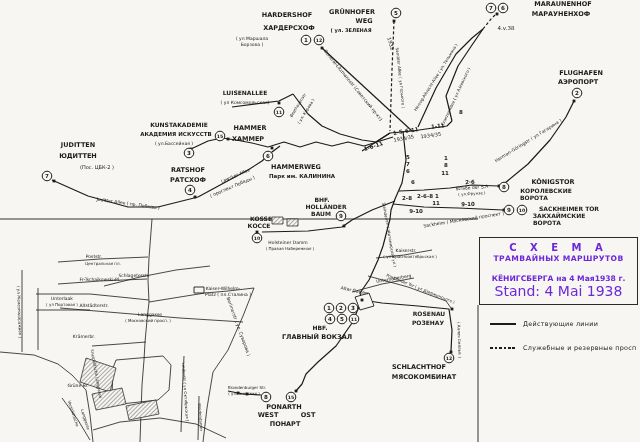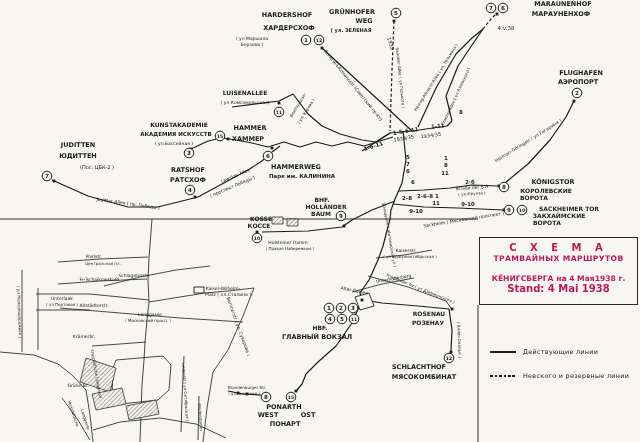--- a/index.html
+++ b/index.html
@@ -1,26 +1,26 @@
 <!DOCTYPE html>
 <html><head>
 <meta charset="utf-8">
 <style>
   html,body{margin:0;padding:0;background:#ddd;}
   .stage{position:relative;width:640px;height:442px;background:#f7f6f2;overflow:hidden;
          font-family:"DejaVu Sans","Liberation Sans",sans-serif;}
   #map-svg{position:absolute;left:0;top:0;}
   .title-box{position:absolute;left:479px;top:237px;width:159px;height:68px;
-             border:1.2px solid #2a2a2a;box-sizing:border-box;text-align:center;color:#be185d;}
+             border:1.2px solid #2a2a2a;box-sizing:border-box;text-align:center;color:#6d28d9;}
   .tb-l1{font-size:10px;font-weight:bold;letter-spacing:5px;margin-top:4px;}
   .tb-l2{font-size:7.6px;font-weight:bold;letter-spacing:.4px;margin-top:1px;}
   .tb-l3{font-size:7.6px;font-weight:bold;margin-top:11px;}
   .tb-l4{font-size:8.2px;font-weight:bold;margin-top:4px;}
-  .tb-l5{font-size:10px;font-weight:bold;}
-  .legend{position:absolute;left:490px;top:320px;width:148px;color:#1c1c1c;margin-top:28px;}
+  .tb-l5{font-size:14px;font-weight:normal;}
+  .legend{position:absolute;left:490px;top:320px;width:148px;color:#1c1c1c;}
   .legend-row{display:flex;align-items:center;margin-bottom:16px;}
   .legend-sample{width:26px;height:2px;margin-right:7px;flex:none;}
   .legend-sample.solid{background:#1c1c1c;height:1.4px;}
   .legend-sample.dashed{background:repeating-linear-gradient(90deg,#1c1c1c 0 2.5px,transparent 2.5px 4.5px);height:2px;}
   .legend-label{font-size:6.4px;letter-spacing:.3px;}
 </style>
 </head>
 <body>
 
 <div class="stage">
@@ -326,16 +326,16 @@
     <div class="tb-l5">Stand: 4 Mai 1938</div>
   </div>
 
   <div class="legend">
     <div class="legend-row">
       <span class="legend-sample solid"></span>
       <span class="legend-label">Действующие линии</span>
     </div>
     <div class="legend-row">
       <span class="legend-sample dashed"></span>
-      <span class="legend-label">Невского и резервные линии</span>
+      <span class="legend-label">Служебные и резервные просп</span>
     </div>
   </div>
 </div>
 
 </body></html>

